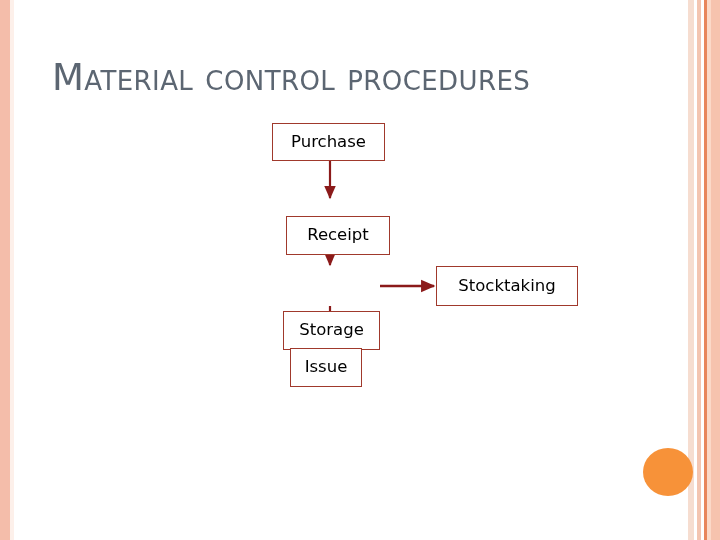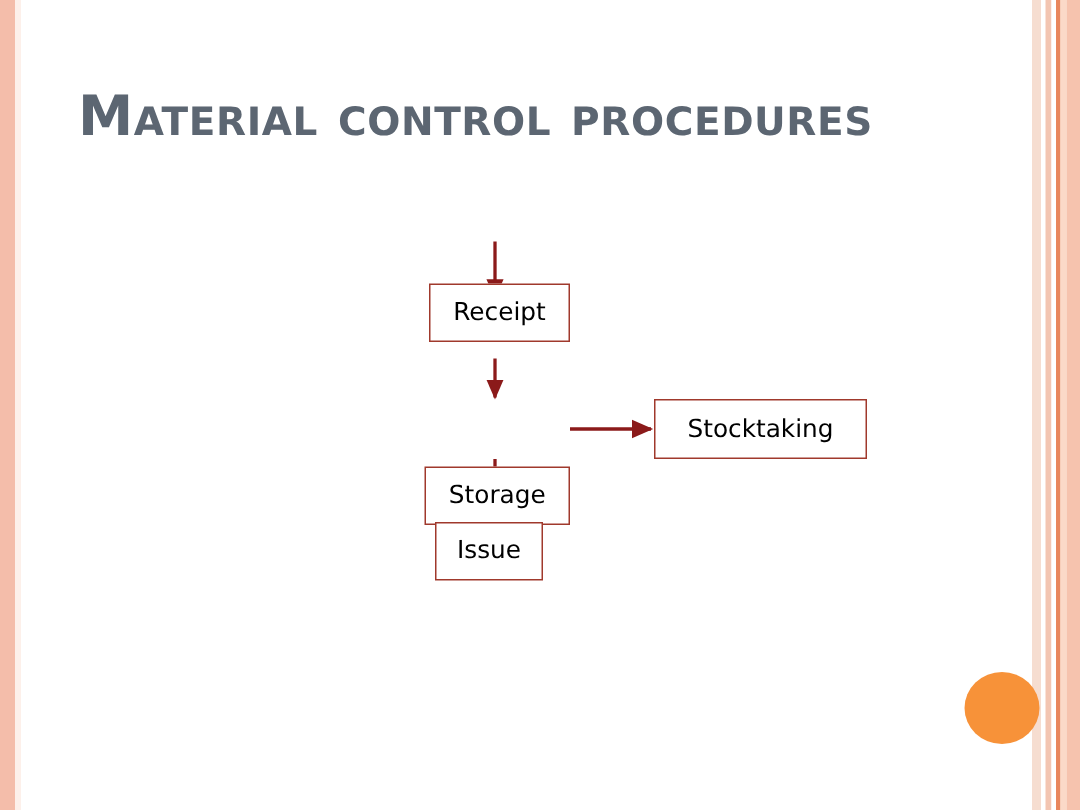--- a/index.html
+++ b/index.html
@@ -50,21 +50,21 @@
 
   
   #slide-title {
     position: absolute;
     left: 52px;
     top: 58px;
     width: 600px;
     color: #5c6672;
     font-family: "DejaVu Sans", sans-serif;
     font-size: 37px;
-    font-weight: 700;
+    font-weight: 400;
     font-variant: small-caps;
     letter-spacing: 0.4px;
     line-height: 1.1;
     white-space: nowrap;
   }
 
   
   #flowchart {
     position: absolute;
     left: 0;
@@ -80,21 +80,21 @@
     color: #000000;
     font-family: "DejaVu Sans", sans-serif;
     font-size: 16.5px;
     line-height: 1;
     display: flex;
     align-items: center;
     justify-content: center;
     white-space: nowrap;
   }
   .node-purchase    { left: 272px; top: 123px; width: 113px; height: 38px; }
-  .node-receipt     { left: 286px; top: 189px; width:  94px; height: 39px; }
+  .node-receipt     { left: 286px; top: 216px; width:  104px; height: 39px; }
   .node-storage     { left: 283px; top: 267px; width:  97px; height: 39px; margin-top: 44px; }
   .node-stocktaking { left: 436px; top: 266px; width: 142px; height: 40px; }
   .node-issue       { left: 290px; top: 348px; width:  72px; height: 39px; }
 
   .arrow-svg {
     position: absolute;
     left: 0;
     top: 0;
     width: 720px;
     height: 540px;
@@ -132,20 +132,21 @@
 
       <line x1="330" y1="161" x2="330" y2="198" stroke="#8b1a1a" stroke-width="2.2" marker-end="url(#ah)"></line>
 
       <line x1="330" y1="239" x2="330" y2="265" stroke="#8b1a1a" stroke-width="2.2" marker-end="url(#ah)"></line>
 
       <line x1="380" y1="286" x2="434" y2="286" stroke="#8b1a1a" stroke-width="2.4" marker-end="url(#ah)"></line>
 
       <line x1="330" y1="306" x2="330" y2="346" stroke="#8b1a1a" stroke-width="2.2" marker-end="url(#ah)"></line>
     </svg>
 
+    <div class="node node-purchase">Purchase</div>
 
     <div class="node node-receipt">Receipt</div>
 
     <div class="node node-storage">Storage</div>
 
     <div class="node node-issue">Issue</div>
 
     <div class="node node-stocktaking">Stocktaking</div>
 
   </div>

